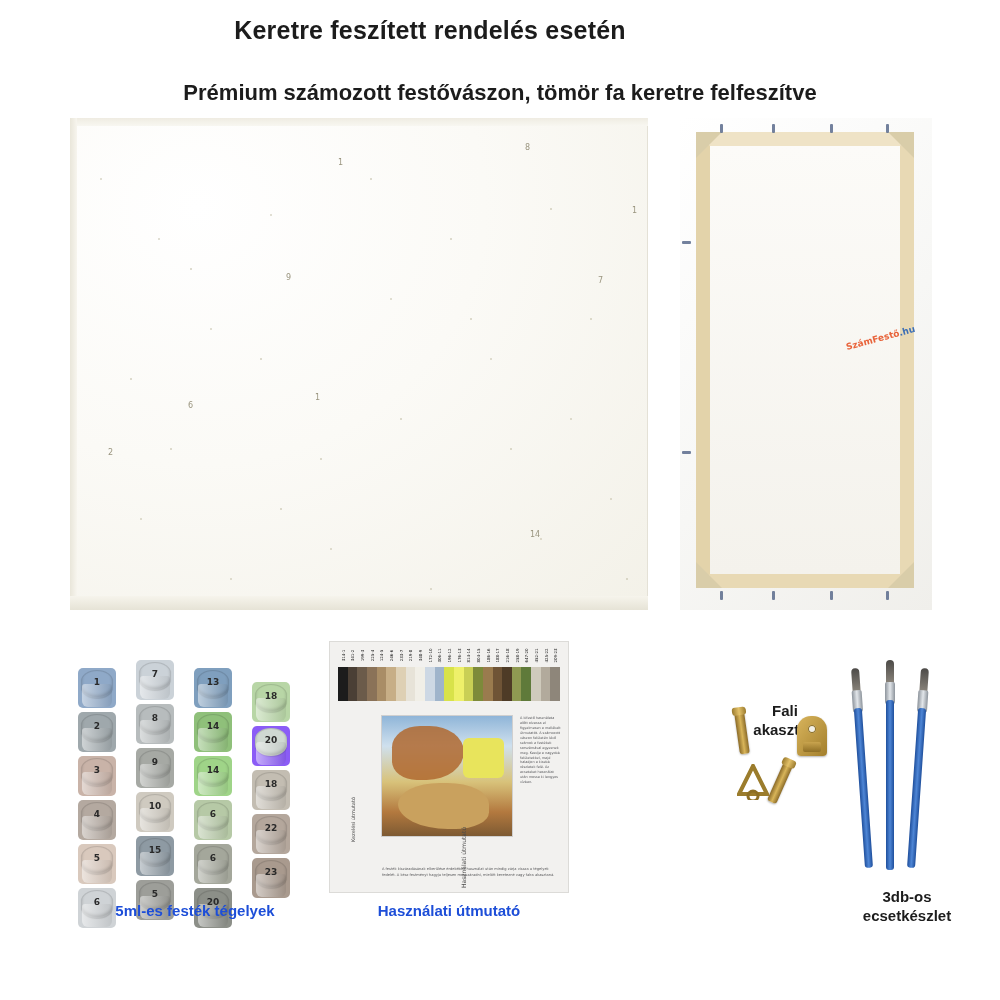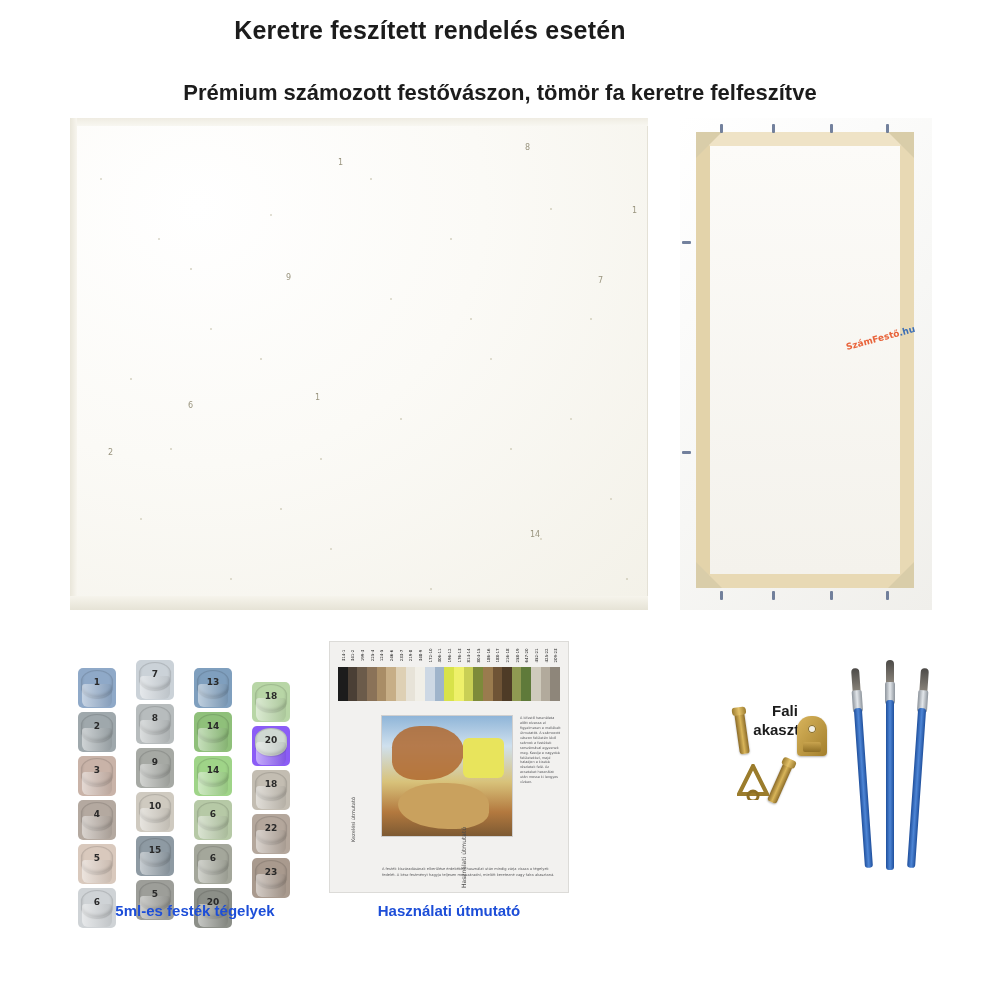--- a/index.html
+++ b/index.html
@@ -681,13 +681,17 @@
         <div class="ferrule"></div>
         <div class="handle"></div>
     </div>
     <div class="brush" style="left:62px;top:18px;height:200px;transform:rotate(4deg);">
       <div class="tip"></div>
         <div class="ferrule"></div>
         <div class="handle"></div>
     </div>
   </div>
 
+  <div class="brush-caption">
+    <div>3db-os</div>
+    <div>ecsetkészlet</div>
+  </div>
 </div>
 
 </body></html>

